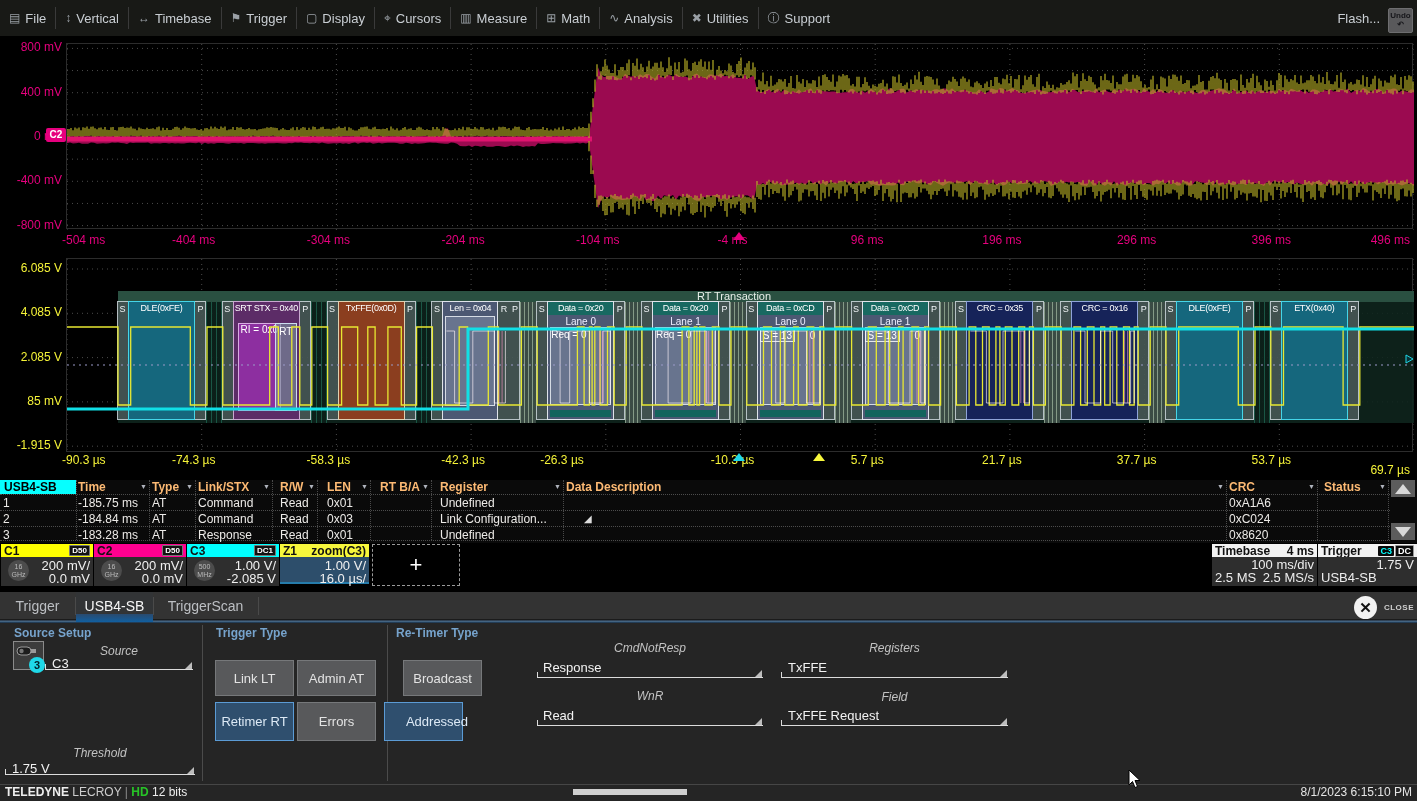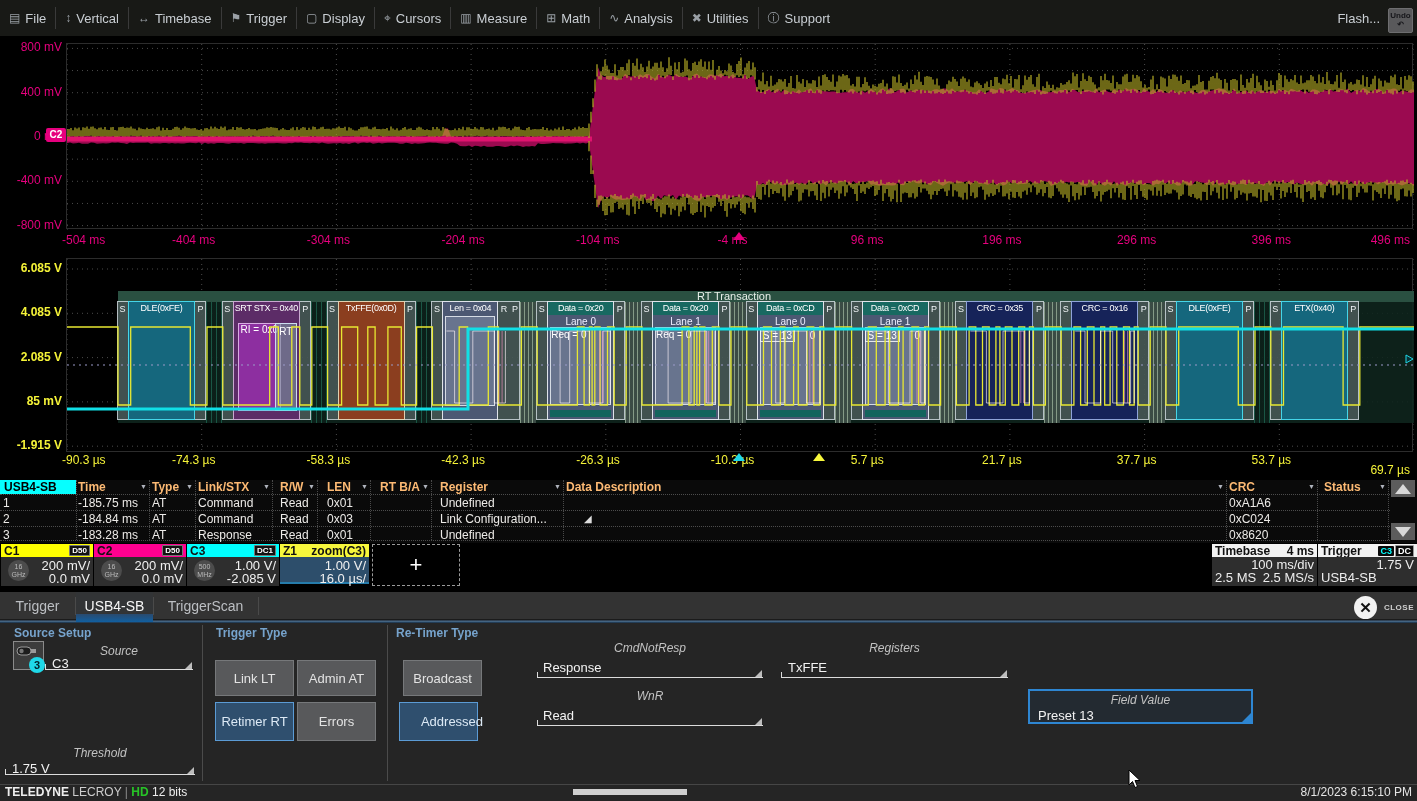--- a/index.html
+++ b/index.html
@@ -12,21 +12,21 @@
   .menu-item .mi-icon { color:#9aa0a6; font-size:12px; }
   .menu-sep { width:1px; height:22px; background:#3a3a3a; }
   #menu-right { margin-left:auto; display:flex; align-items:center; gap:8px; padding-right:4px; }
   #flash-label { color:#c9ced3; font-size:13px; }
   #undo-btn { width:25px; height:25px; background:#59595b; color:#16161a; font-size:8px; font-weight:bold; text-align:center; line-height:9px; padding-top:2px; border-radius:2px; margin-top:4px; border:1px solid #6e6e70; }
   
   .panel { position:absolute; left:0; width:1417px; background:#000; }
   .plot { position:absolute; background:#000; border:1px solid #2c2c2c; }
   .vlabel { position:absolute; right:1355px; transform:translateY(-50%); font-size:12px; white-space:nowrap; }
   .vlabel1 { color:#e6007e; }
-  .vlabel2 { color:#f5f338;font-weight:bold; }
+  .vlabel2 { color:#f5f338; }
   .tlabel { position:absolute; transform:translateX(-50%); font-size:12px; white-space:nowrap; top:0; }
   .tl1 { color:#e6007e; }
   .tl2 { color:#f5f338; }
   #c2-marker { position:absolute; left:46px; top:92px; width:20px; height:14px; background:#e6007e; color:#fff; font-size:10px; font-weight:bold; text-align:center; line-height:14px; border-radius:2px; }
   #usb-badge { position:absolute; left:75px; top:352px; width:53px; height:14px; background:#bb00bb; color:#fff; font-size:11px; font-weight:bold; text-align:center; line-height:14px; }
   #usb-count { position:absolute; left:75px; top:366px; width:56px; height:13px; background:linear-gradient(90deg,#bb00bb,rgba(187,0,187,0.45)); color:#fff; font-size:11px; line-height:13px; text-align:center; }
   #z1-marker { position:absolute; left:80px; top:393px; width:16px; height:11px; background:#f7f73c; color:#111; font-size:9px; font-weight:bold; text-align:center; line-height:11px; border:1px solid #999; }
   .tri-up { position:absolute; width:0; height:0; border-left:6px solid transparent; border-right:6px solid transparent; }
   
   #decode { position:absolute; left:66px; top:258px; width:1347px; height:194px; pointer-events:none; }
@@ -394,21 +394,21 @@
       <span class="vlabel vlabel2" style="top: 195.2px;">-1.915 V</span>
     </div>
   <div id="usb-badge">USB4-SB</div>
   <div id="usb-count">1000000</div>
   <div id="z1-marker">Z1</div>
   <div id="tl2" style="position:absolute; left:0; top:203px; height:16px;">
       <span class="tlabel tl2" style="left: 62px; transform: none;">-90.3 µs</span>
       <span class="tlabel tl2" style="left: 193.7px;">-74.3 µs</span>
       <span class="tlabel tl2" style="left: 328.4px;">-58.3 µs</span>
       <span class="tlabel tl2" style="left: 463.1px;">-42.3 µs</span>
-      <span class="tlabel tl2" style="left: 598px;">-26.3 µs</span>
+      <span class="tlabel tl2" style="left: 562px;">-26.3 µs</span>
       <span class="tlabel tl2" style="left: 732.5px;">-10.3 µs</span>
       <span class="tlabel tl2" style="left: 867.2px;">5.7 µs</span>
       <span class="tlabel tl2" style="left: 1001.9px;">21.7 µs</span>
       <span class="tlabel tl2" style="left: 1136.6px;">37.7 µs</span>
       <span class="tlabel tl2" style="left: 1271.3px;">53.7 µs</span>
       <span class="tlabel tl2" style="left: 1410px; transform: translateX(-100%); margin-top: 10px;">69.7 µs</span>
     </div>
   <div class="tri-up" style="left:733px; top:203px; border-bottom:8px solid #1fd8e8;"></div>
   <div class="tri-up" style="left:813px; top:203px; border-bottom:8px solid #f7f73c;"></div>
 </div>
@@ -601,46 +601,47 @@
       <div class="val" style="left:7px; top:15px;">1.75 V</div>
       <div class="line" style="bottom:0;"></div>
       <div class="tri" style="bottom:1px;"></div>
     </div>
 
     <div class="btn" style="left:215px; top:37px;">Link LT</div>
     <div class="btn" style="left:297px; top:37px;">Admin AT</div>
     <div class="btn sel" style="left:215px; top:79px; height:39px;">Retimer RT</div>
     <div class="btn" style="left:297px; top:79px; height:39px;">Errors</div>
     <div class="btn" style="left:403px; top:37px;">Broadcast</div>
-    <div class="btn sel" style="left:399px; top:79px; height:39px;padding-left:27px;">Addressed</div>
+    <div class="btn sel" style="left:384px; top:79px; height:39px;padding-left:27px;">Addressed</div>
 
     <div class="ddl" style="left:537px; top:18px; width:226px; height:37px;">
       <div class="lab" style="top:0;">CmdNotResp</div>
       <div class="val" style="left:6px; top:19px;">Response</div>
       <div class="line" style="bottom:0;"></div>
       <div class="tri" style="bottom:1px;"></div>
     </div>
     <div class="ddl" style="left:537px; top:66px; width:226px; height:37px;">
       <div class="lab" style="top:0;">WnR</div>
       <div class="val" style="left:6px; top:19px;">Read</div>
       <div class="line" style="bottom:0;"></div>
       <div class="tri" style="bottom:1px;"></div>
     </div>
     <div class="ddl" style="left:781px; top:18px; width:227px; height:37px;">
       <div class="lab" style="top:0;">Registers</div>
       <div class="val" style="left:7px; top:19px;">TxFFE</div>
       <div class="line" style="bottom:0;"></div>
       <div class="tri" style="bottom:1px;"></div>
     </div>
-
-    <div id="fieldvalue" style="left:1028px; top:66px; width:225px; height:35px;">
-      <div class="lab">Field Value</div>
-      <div class="val">Preset 13</div>
-      <div class="tri"></div>
-    </div>
+    <div class="ddl" style="left:781px; top:67px; width:227px; height:36px;">
+      <div class="lab" style="top:0;">Field</div>
+      <div class="val" style="left:7px; top:18px;">TxFFE Request</div>
+      <div class="line" style="bottom:0;"></div>
+      <div class="tri" style="bottom:1px;"></div>
+    </div>
+
   </div>
 </div>
 
 <div id="statusbar">
   <div id="brand">
     <b>TELEDYNE</b> <span style="color:#cdcdcd">LECROY</span>
     <span style="color:#8a8a8a"> | </span><b style="color:#27c427">HD</b>
     <span>12 bits</span>
   </div>
   <div id="scroll-thumb"></div>

